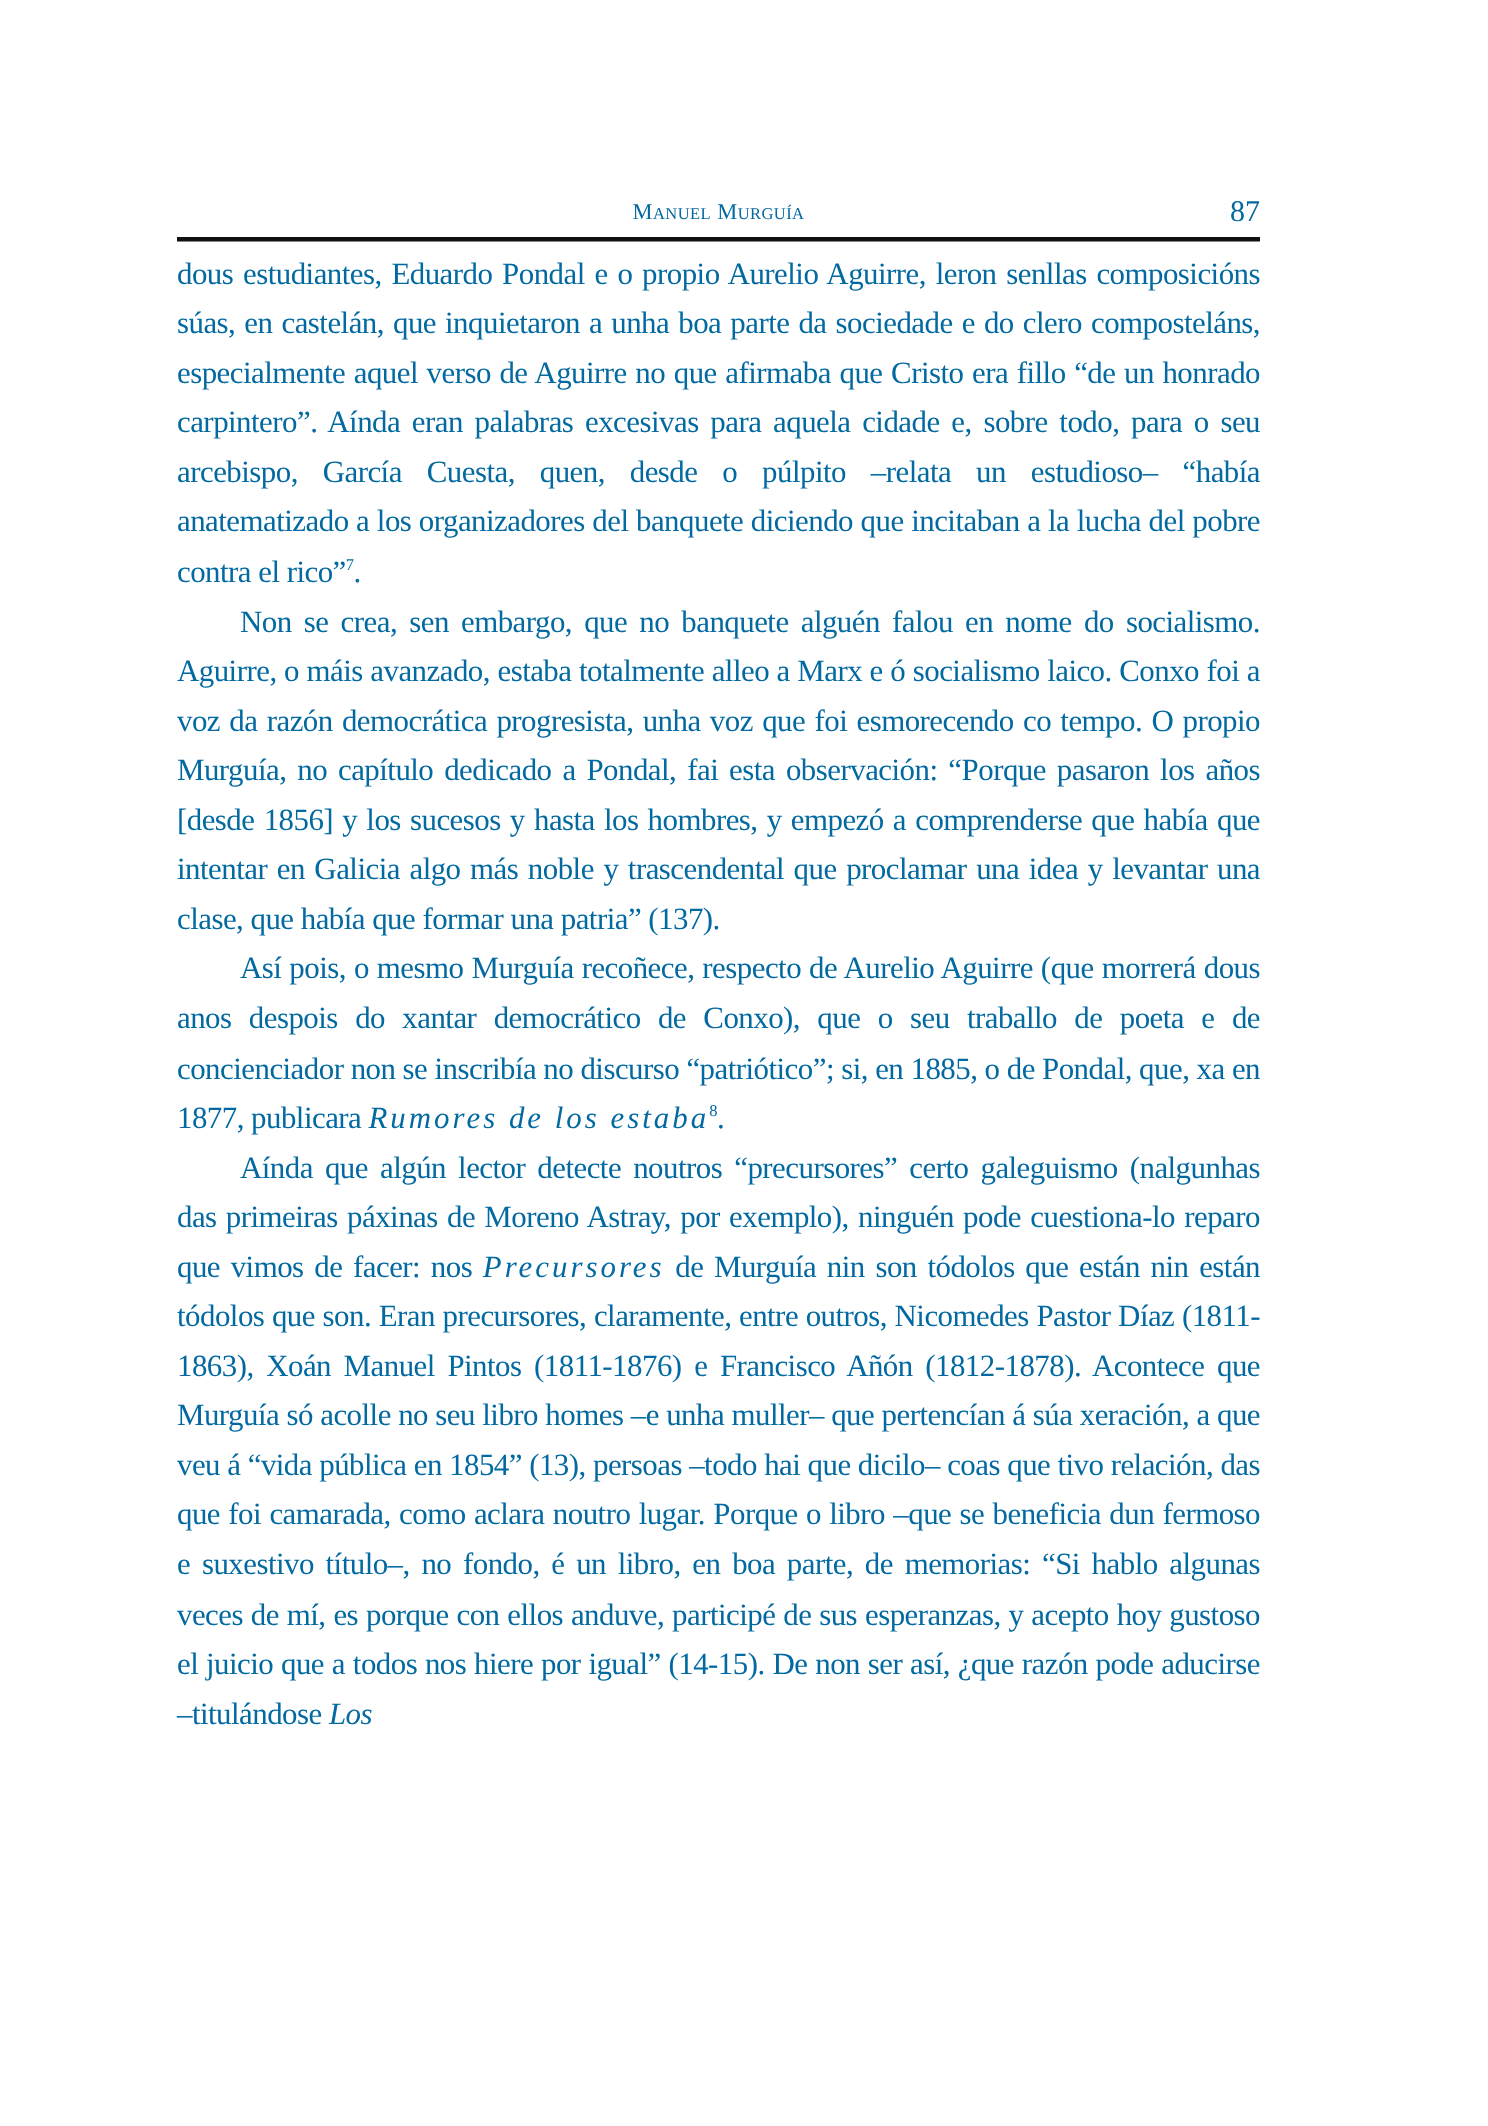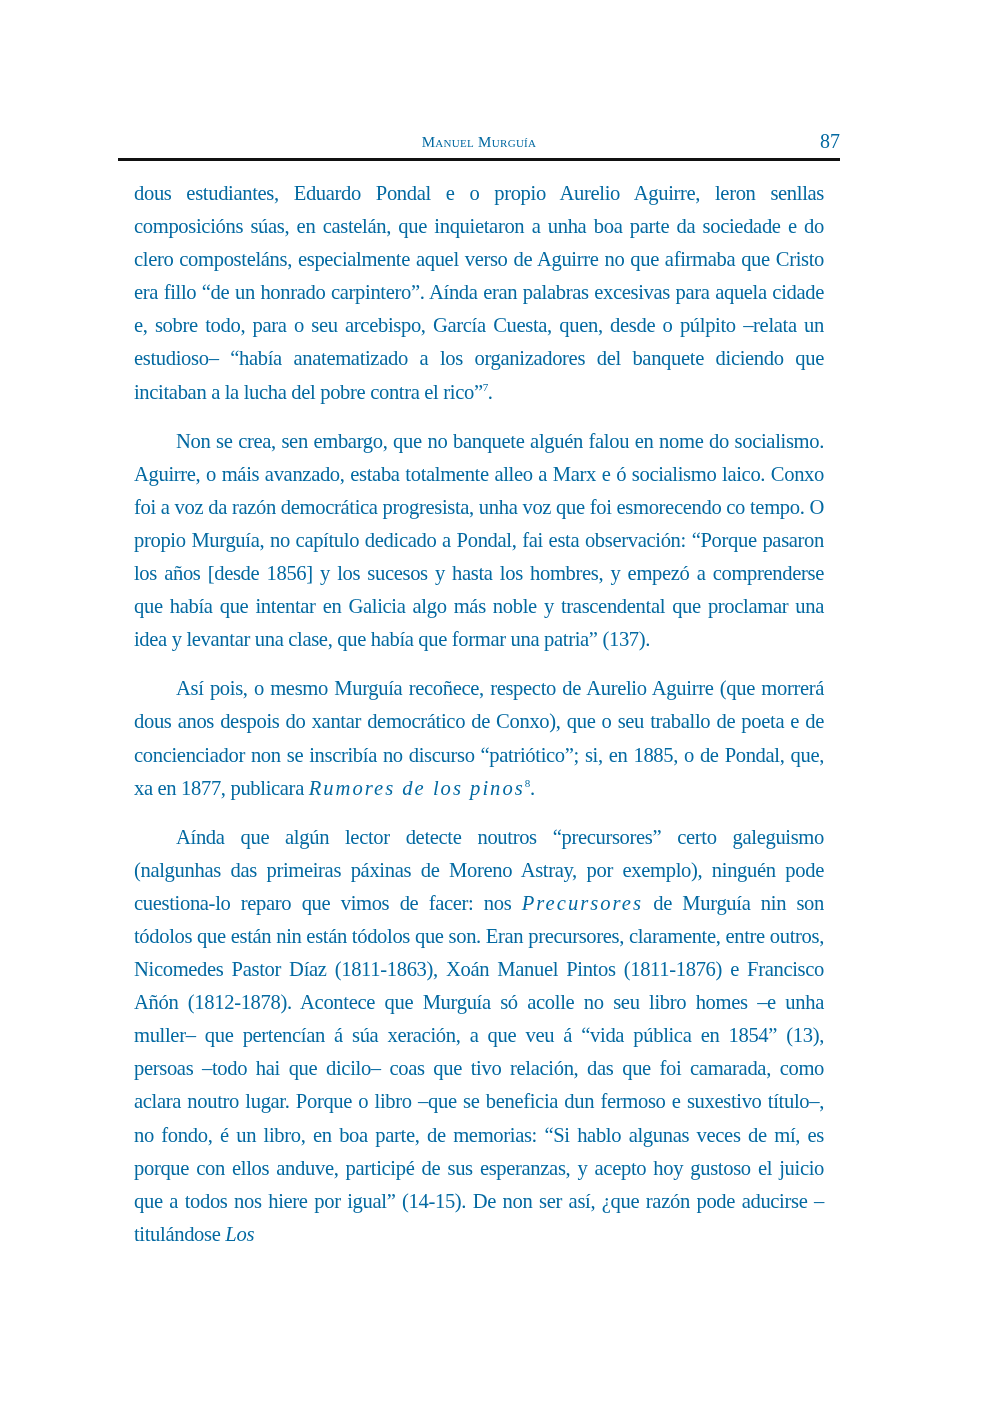--- a/index.html
+++ b/index.html
@@ -6,38 +6,38 @@
   body { width:992px; height:1417px; position:relative; overflow:hidden; }
   .page { position:absolute; left:118px; top:128px; width:722px; color:#0369a1;
           font-family:"Liberation Serif","DejaVu Serif",serif; }
   .running-head { position:relative; height:26px; }
   .rh-title { position:absolute; left:0; right:0; top:6px; text-align:center;
               font-size:15px; font-variant:small-caps; letter-spacing:0.3px; }
   .rh-page { position:absolute; right:0; top:2px; font-size:20px; }
   .rule { height:3px; background:#111; margin-top:4px; }
   .body-text { margin-top:6px; font-size:20.6px; line-height:33.1px; text-align:justify;
                hyphens:manual; letter-spacing:-0.35px; }
-  .para { margin:16px; }
+  .para { margin:0; }
   .para.indent { text-indent:42px; }
   .ital-spaced { font-style:italic; letter-spacing:2px; }
   .ital { font-style:italic; }
   sup { font-size:11px; line-height:0; vertical-align:super; }
 </style>
 </head>
 <body>
 
 <div class="page">
   <div class="running-head">
     <span class="rh-title">Manuel Murguía</span>
     <span class="rh-page">87</span>
   </div>
   <div class="rule"></div>
 
   <div class="body-text">
     <p class="para"><span>dous estudiantes, Eduardo Pondal e o propio Aurelio Aguirre, leron senllas composicións súas, en castelán, que inquietaron a unha boa parte da sociedade e do clero composteláns, especialmente aquel verso de Aguirre no que afirmaba que Cristo era fillo “de un honrado carpintero”. Aínda eran palabras excesivas para aquela cidade e, sobre todo, para o seu arcebispo, García Cuesta, quen, desde o púlpito –relata un estudioso– “había anatematizado a los organizadores del banquete diciendo que incitaban a la lucha del pobre contra el rico”</span><sup>7</sup><span>.</span></p>
 
     <p class="para indent"><span>Non se crea, sen embargo, que no banquete alguén falou en nome do socialismo. Aguirre, o máis avanzado, estaba totalmente alleo a Marx e ó socialismo laico. Conxo foi a voz da razón democrática progresista, unha voz que foi esmorecendo co tempo. O propio Murguía, no capítulo dedicado a Pondal, fai esta observación: “Porque pasaron los años [desde 1856] y los sucesos y hasta los hombres, y empezó a comprenderse que había que intentar en Galicia algo más noble y trascendental que proclamar una idea y levantar una clase, que había que formar una patria” (137).</span></p>
 
-    <p class="para indent"><span>Así pois, o mesmo Murguía recoñece, respecto de Aurelio Aguirre (que morrerá dous anos despois do xantar democrático de Conxo), que o seu traballo de poeta e de concienciador non se inscribía no discurso “patriótico”; si, en 1885, o de Pondal, que, xa en 1877, publicara </span><span class="ital-spaced">Rumores de los pinos</span><sup>8</sup><span>.</span></p>
+    <p class="para indent"><span>Así pois, o mesmo Murguía recoñece, respecto de Aurelio Aguirre (que morrerá dous anos despois do xantar democrático de Conxo), que o seu traballo de poeta e de concienciador non se inscribía no discurso “patriótico”; si, en 1885, o de Pondal, que, xa en 1877, publicara </span><span class="ital-spaced">Rumores de los estaba</span><sup>8</sup><span>.</span></p>
 
     <p class="para indent"><span>Aínda que algún lector detecte noutros “precursores” certo galeguismo (nalgunhas das primeiras páxinas de Moreno Astray, por exemplo), ninguén pode cuestiona-lo reparo que vimos de facer: nos </span><span class="ital-spaced">Precursores</span><span> de Murguía nin son tódolos que están nin están tódolos que son. Eran precursores, claramente, entre outros, Nicomedes Pastor Díaz (1811-1863), Xoán Manuel Pintos (1811-1876) e Francisco Añón (1812-1878). Acontece que Murguía só acolle no seu libro homes –e unha muller– que pertencían á súa xeración, a que veu á “vida pública en 1854” (13), persoas –todo hai que dicilo– coas que tivo relación, das que foi camarada, como aclara noutro lugar. Porque o libro –que se beneficia dun fermoso e suxestivo título–, no fondo, é un libro, en boa parte, de memorias: “Si hablo algunas veces de mí, es porque con ellos anduve, participé de sus esperanzas, y acepto hoy gustoso el juicio que a todos nos hiere por igual” (14-15). De non ser así, ¿que razón pode aducirse –titulándose </span><span class="ital">Los</span></p>
   </div>
 </div>
 
 </body></html>

